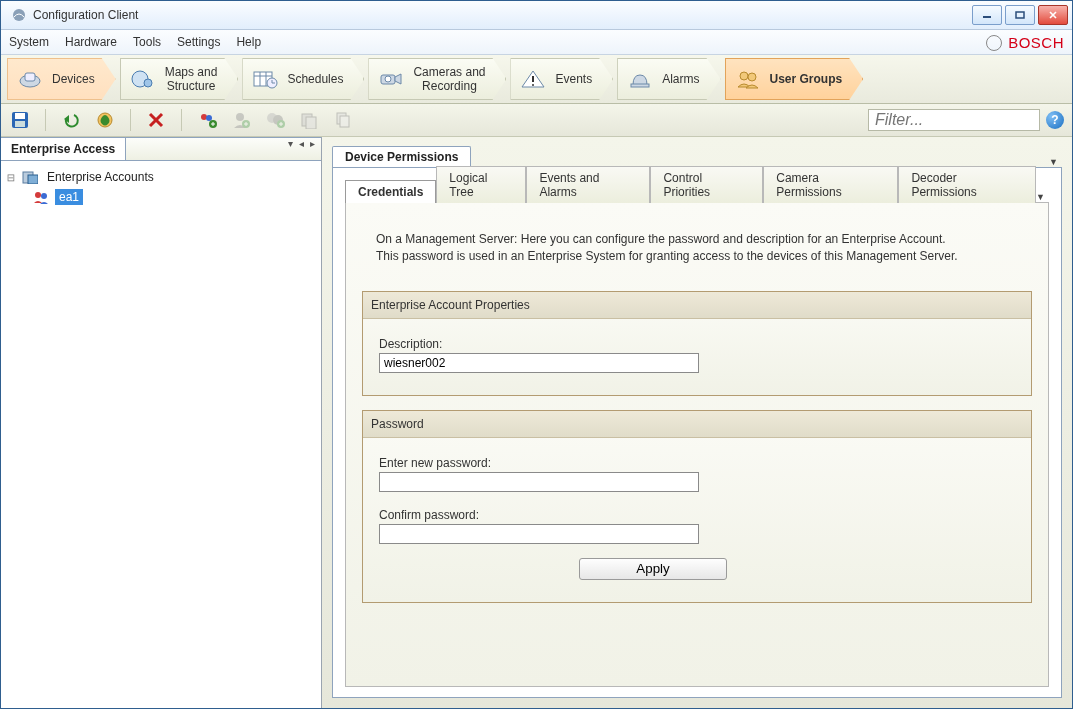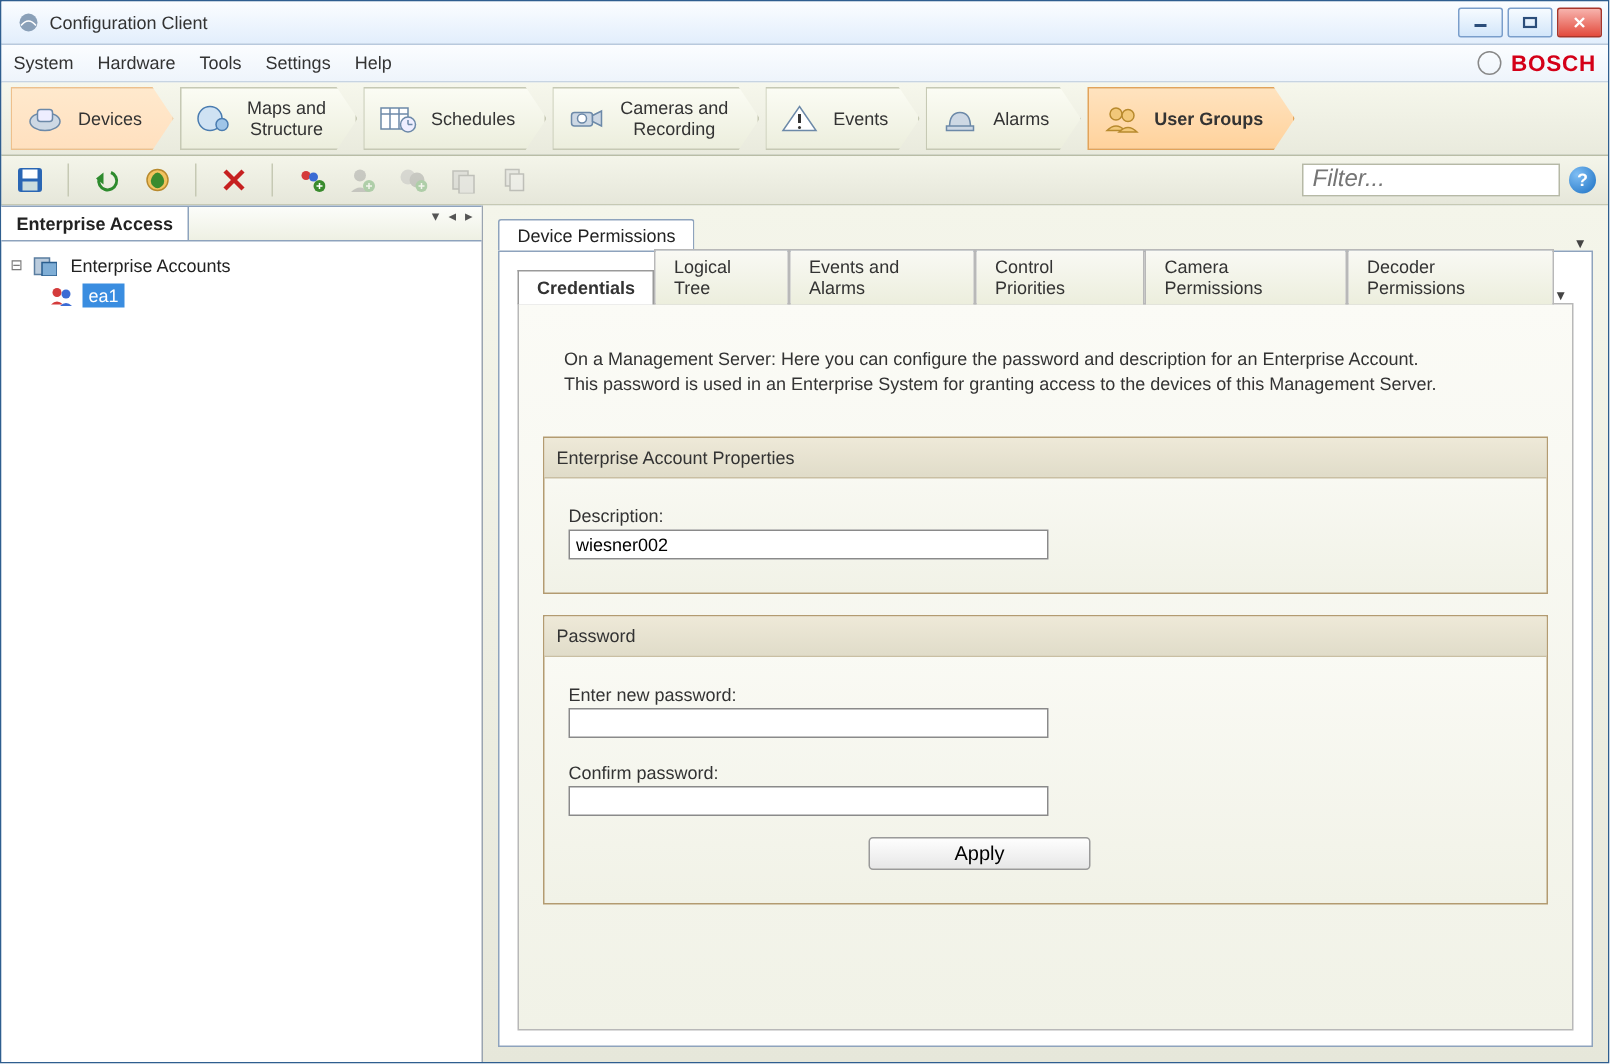--- a/index.html
+++ b/index.html
@@ -6,21 +6,21 @@
 .window{width:1073px;height:709px;border:1px solid #2f5e8f;box-sizing:border-box;display:flex;flex-direction:column;background:#e8eef5}
 .titlebar{height:28px;background:linear-gradient(#fbfdff,#e2eefc);display:flex;align-items:center;padding:0 4px;border-bottom:1px solid #b8c9dd}
 .titlebar .appicon{width:16px;height:16px;margin:0 6px;position:relative}
 .titlebar .appicon svg{width:16px;height:16px}
 .titlebar .title{flex:1;font-size:12px;color:#333}
 .winbtns{display:flex;gap:3px}
 .winbtn{width:28px;height:18px;border:1px solid #7a9ecb;border-radius:2px;background:linear-gradient(#f6fbff,#d3e6fa);display:flex;align-items:center;justify-content:center;font-size:10px;color:#2b4d7a}
 .winbtn.close{background:linear-gradient(#f7b3ad,#e34b3d);border-color:#a8352a;color:#fff}
 .menubar{height:24px;background:linear-gradient(#fbfdff,#eef4fb);border-bottom:1px solid #c7d4e2;display:flex;align-items:center;padding:0 8px;gap:16px}
 .menubar .menuitem{color:#333;cursor:default}
-.menubar .brand{margin-left:auto;display:flex;align-items:flex-start;gap:6px;color:#d40018;font-weight:700;letter-spacing:.5px;font-size:15px}
+.menubar .brand{margin-left:auto;display:flex;align-items:flex-end;gap:6px;color:#d40018;font-weight:400;letter-spacing:.5px;font-size:15px}
 .menubar .brand .globe{width:14px;height:14px;border:1px solid #888;border-radius:50%}
 .navstrip{height:48px;background:linear-gradient(#f6f7ec,#e9eadd);border-bottom:1px solid #b9bda6;display:flex;align-items:center;padding:0 6px;gap:4px}
 .navitem{height:40px;display:flex;align-items:center;gap:8px;padding:0 20px 0 8px;background:linear-gradient(#fbfcf4,#eceedd);border:1px solid #c6c9b4;position:relative;clip-path:polygon(0 0,calc(100% - 14px) 0,100% 50%,calc(100% - 14px) 100%,0 100%)}
 .navitem .nicon{width:28px;height:24px;display:flex;align-items:center;justify-content:center}
 .navitem .nlabel{color:#333;text-align:center}
 .navitem.active{background:linear-gradient(#ffe3bf,#ffd29c);border-color:#e2a35a}
 .navitem.active .nlabel{font-weight:700;color:#333}
 .navitem.firstactive{background:linear-gradient(#ffe9cd,#ffe0bf);border-color:#eec08c}
 .toolbar{height:32px;background:linear-gradient(#f4f5ea,#e6e7da);border-bottom:1px solid #c6c9b4;display:flex;align-items:center;padding:0 8px;gap:12px}
 .toolbar .tbtn{width:22px;height:22px;display:flex;align-items:center;justify-content:center}
@@ -38,21 +38,21 @@
 .lpheader .lpctrls{margin-left:auto;display:flex;gap:6px;padding-right:6px;color:#555;font-size:10px}
 .tree{flex:1;padding:6px 4px;overflow:auto}
 .treeline{display:flex;align-items:center;gap:4px;height:20px}
 .treeline .tw{width:12px;text-align:center;color:#7a7a7a;font-size:10px}
 .treeline .ticon{width:18px;height:16px;display:flex;align-items:center;justify-content:center}
 .treeline .tlabel{padding:1px 4px}
 .treeline.sel .tlabel{background:#3a8de0;color:#fff}
 .rightpanel{flex:1;display:flex;flex-direction:column;background:linear-gradient(#f4f5ea,#e6e7da)}
 .rpad{padding:8px 10px 10px 10px;flex:1;display:flex;flex-direction:column}
 .sectiontab{display:flex;align-items:flex-end;height:22px}
-.sectiontab .stab{border:1px solid #8ea3bd;border-bottom:0;background:#fff;padding:3px 12px;font-weight:400;border-radius:2px 2px 0 0}
+.sectiontab .stab{border:1px solid #8ea3bd;border-bottom:0;background:#fff;padding:3px 12px;font-weight:700;border-radius:2px 2px 0 0}
 .sectiontab .sdd{margin-left:auto;color:#444;font-size:9px;padding-right:4px}
 .sectionbody{flex:1;border:1px solid #8ea3bd;background:#fff;padding:10px 12px;display:flex;flex-direction:column}
 .innertabs{display:flex;align-items:flex-end;height:24px}
 .innertabs .itab{border:1px solid #b8b8b8;border-bottom:0;padding:4px 12px;background:linear-gradient(#f9f9f4,#eceedd);margin-right:0px;color:#333;position:relative;top:1px}
 .innertabs .itab.first{font-weight:700;background:#fff;border-color:#9a9a9a}
 .innertabs .idd{margin-left:auto;color:#444;font-size:9px;padding-right:4px}
 .innerbody{flex:1;border:1px solid #b8b8b8;background:linear-gradient(#fbfbf6,#f1f2e7);padding:16px}
 .infotxt{background:#f4f4ec00;padding:12px 14px;color:#333;line-height:1.4}
 .groupbox{border:1px solid #b39b71;margin-top:14px;background:linear-gradient(#fbfbf6,#f1f2e7)}
 .groupbox .gbhead{background:linear-gradient(#eee9d8,#e0dcc9);border-bottom:1px solid #c9bfa3;padding:6px 8px;color:#333}

